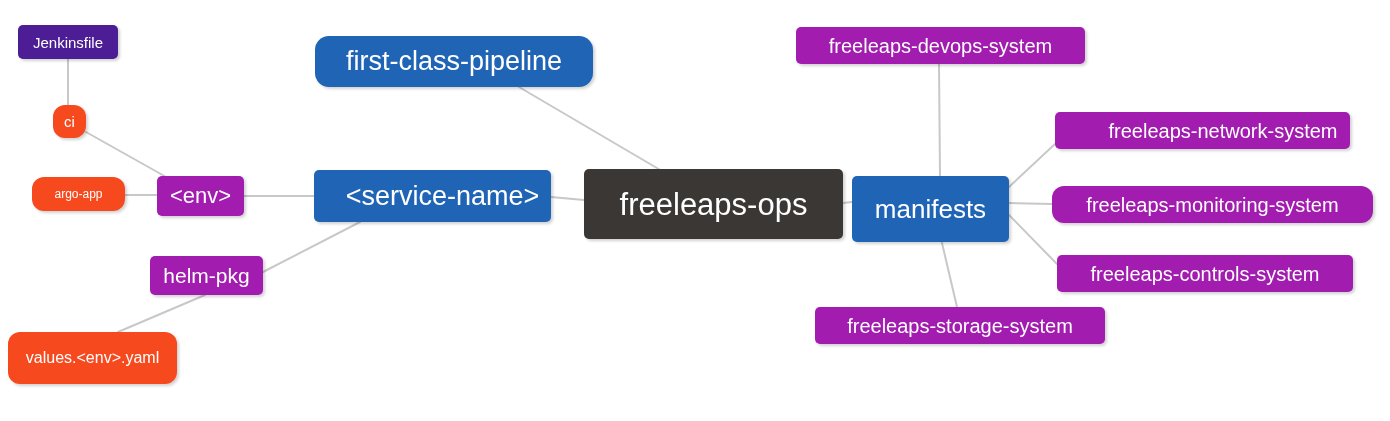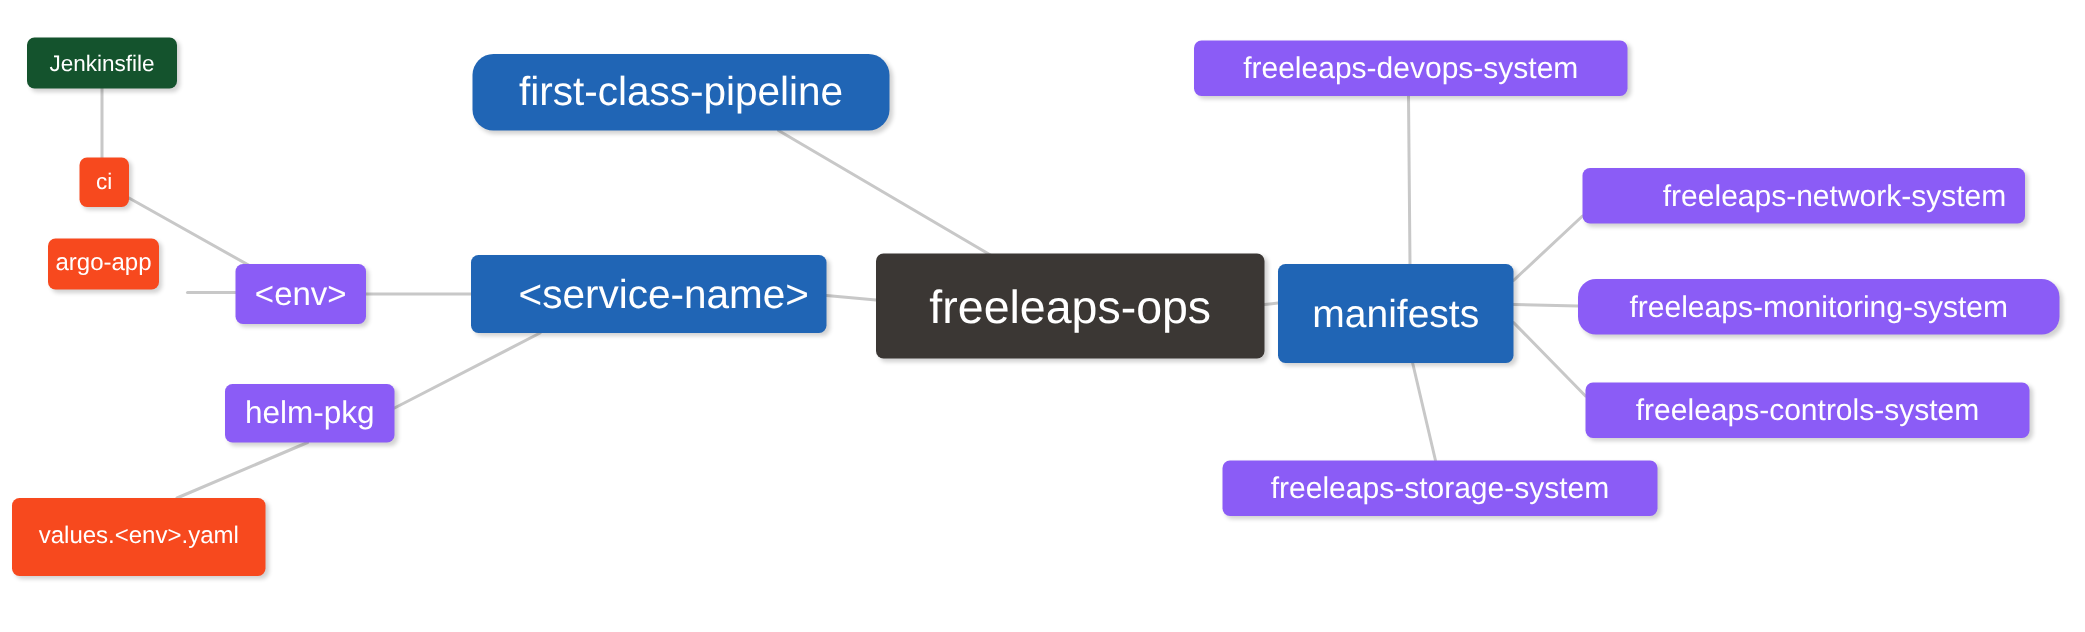--- a/index.html
+++ b/index.html
@@ -30,23 +30,23 @@
     align-items: center;
     justify-content: center;
     box-sizing: border-box;
     color: #ffffff;
     white-space: nowrap;
     border-radius: 5px;
     box-shadow: 2px 2px 3px rgba(0,0,0,0.18);
     line-height: 1;
     user-select: none;
   }
-  .node.orange  { background: #14532d; }
-  .node.red     { background: #F7491E; }
-  .node.green   { background: #8b5cf6; }
+  .node.orange  { background: #4c1d95; }
+  .node.red     { background: #F7491E; border-radius: 12px; }
+  .node.green   { background: #a21caf; }
   .node.blue    { background: #2065B5; }
   .node.dark    { background: #3B3734; }
 </style>
 </head>
 <body>
 
 <div id="canvas">
   <svg id="edges" viewBox="0 0 1390 421" xmlns="http://www.w3.org/2000/svg">
       <polyline points="68,59 68,105" fill="none" stroke="#c8c8c8" stroke-width="2" stroke-linecap="round"></polyline>
       <polyline points="86,132 200,196" fill="none" stroke="#c8c8c8" stroke-width="2" stroke-linecap="round"></polyline>
@@ -59,21 +59,21 @@
       <polyline points="843,203 852,202" fill="none" stroke="#c8c8c8" stroke-width="2" stroke-linecap="round"></polyline>
       <polyline points="940,176 939,64" fill="none" stroke="#c8c8c8" stroke-width="2" stroke-linecap="round"></polyline>
       <polyline points="1009,187 1055,144" fill="none" stroke="#c8c8c8" stroke-width="2" stroke-linecap="round"></polyline>
       <polyline points="1009,203 1052,204" fill="none" stroke="#c8c8c8" stroke-width="2" stroke-linecap="round"></polyline>
       <polyline points="1009,215 1057,264" fill="none" stroke="#c8c8c8" stroke-width="2" stroke-linecap="round"></polyline>
       <polyline points="938,226 957,307" fill="none" stroke="#c8c8c8" stroke-width="2" stroke-linecap="round"></polyline>
     </svg>
   <div id="nodes">
       <div class="node orange" style="left: 18px; top: 25px; width: 100px; height: 34px; font-size: 15px;">Jenkinsfile</div>
       <div class="node red" style="left: 53px; top: 105px; width: 33px; height: 33px; font-size: 15px;">ci</div>
-      <div class="node red" style="left: 32px; top: 159px; width: 74px; height: 34px; font-size: 16px;">argo-app</div>
+      <div class="node red" style="left: 32px; top: 177px; width: 93px; height: 34px; font-size: 12px;">argo-app</div>
       <div class="node green" style="left: 157px; top: 176px; width: 87px; height: 40px; font-size: 22px;">&lt;env&gt;</div>
       <div class="node green" style="left: 150px; top: 256px; width: 113px; height: 39px; font-size: 21px;">helm-pkg</div>
       <div class="node red" style="left: 8px; top: 332px; width: 169px; height: 52px; font-size: 16px;">values.&lt;env&gt;.yaml</div>
       <div class="node blue" style="left: 315px; top: 36px; width: 278px; height: 51px; font-size: 27px; border-radius: 14px;">first-class-pipeline</div>
       <div class="node blue" style="left: 314px; top: 170px; width: 237px; height: 52px; font-size: 27px; padding-left: 20px;">&lt;service-name&gt;</div>
       <div class="node dark" style="left: 584px; top: 169px; width: 259px; height: 70px; font-size: 31px;">freeleaps-ops</div>
       <div class="node blue" style="left: 852px; top: 176px; width: 157px; height: 66px; font-size: 26px;">manifests</div>
       <div class="node green" style="left: 796px; top: 27px; width: 289px; height: 37px; font-size: 20px;">freeleaps-devops-system</div>
       <div class="node green" style="left: 1055px; top: 112px; width: 295px; height: 37px; font-size: 20px; padding-left: 41px;">freeleaps-network-system</div>
       <div class="node green" style="left: 1052px; top: 186px; width: 321px; height: 37px; font-size: 20px; border-radius: 12px;">freeleaps-monitoring-system</div>

